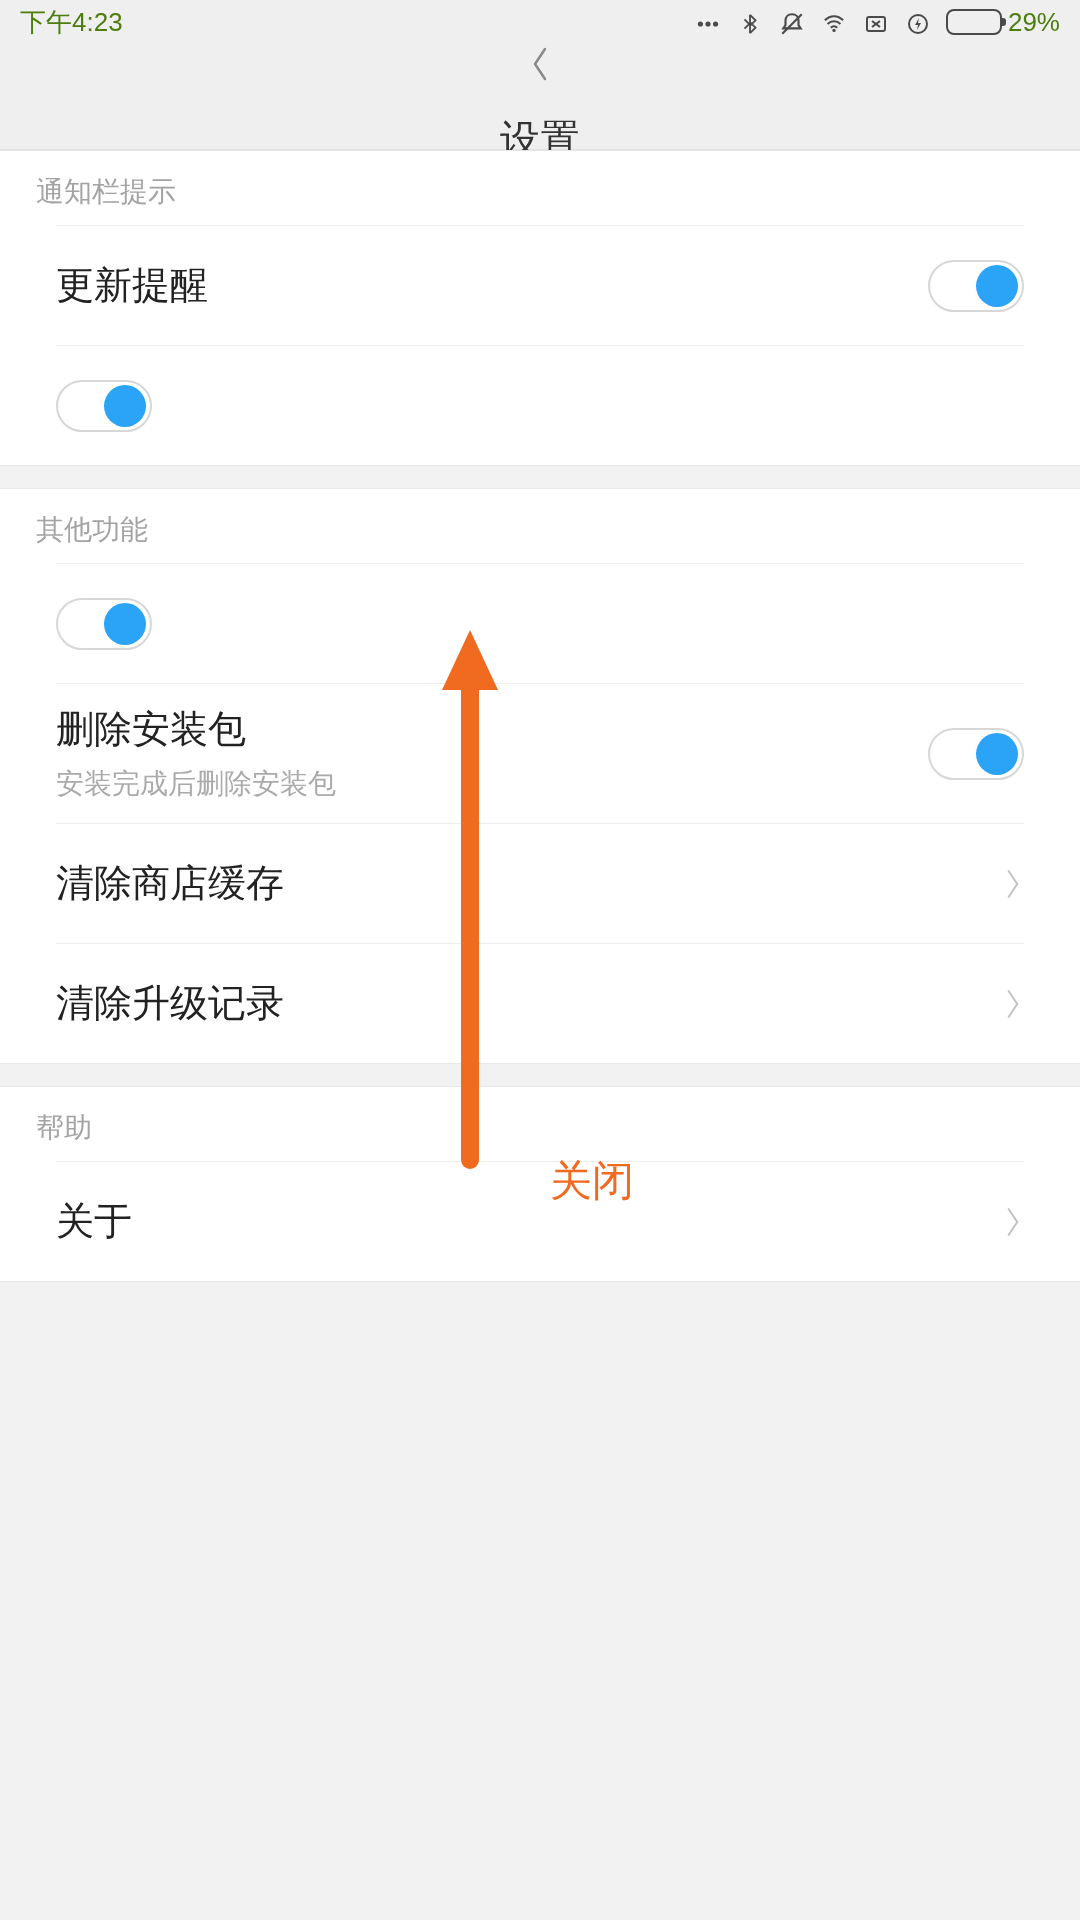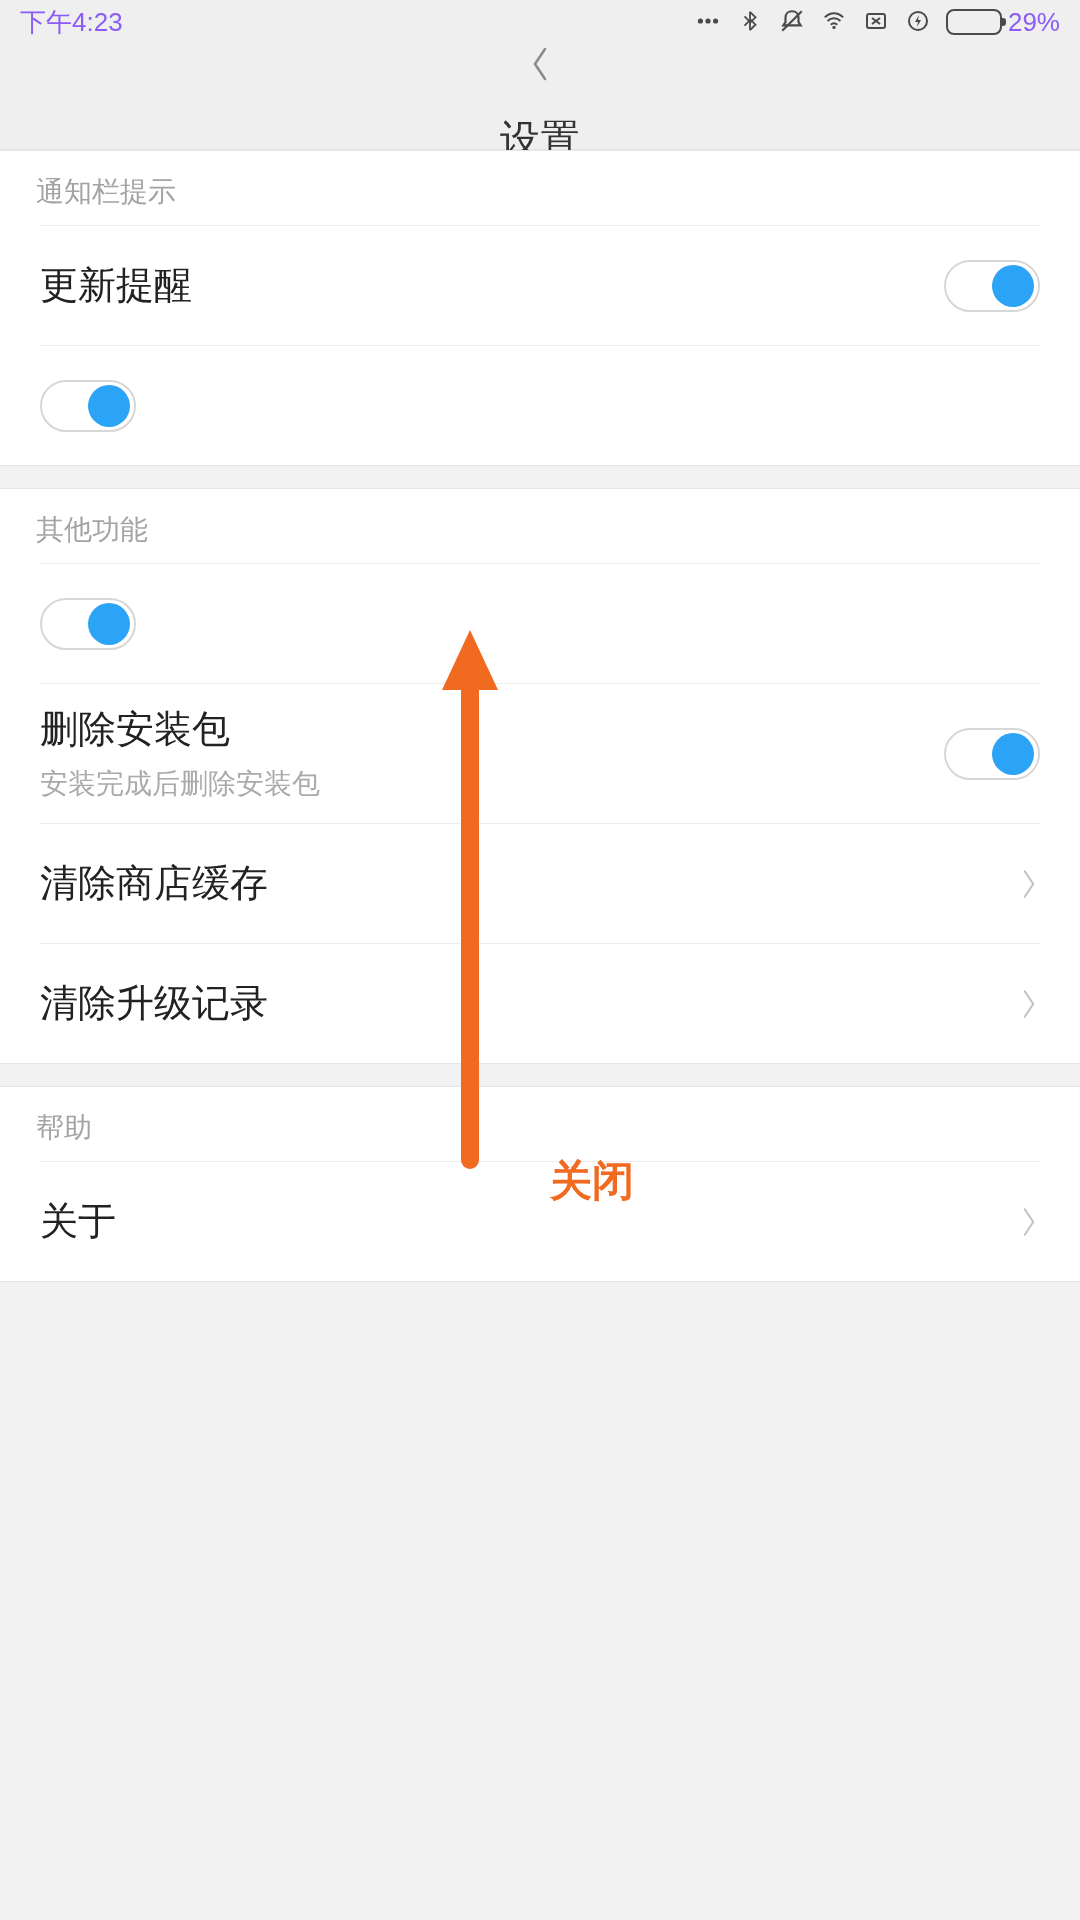--- a/index.html
+++ b/index.html
@@ -18,28 +18,28 @@
       background: #f2f2f2;
     }
 
     
     .status-bar {
       height: 44px;
       display: flex;
       align-items: center;
       padding: 0 20px;
       font-size: 26px;
-      color: #8b5cf6;
+      color: #4d7c0f;
       background: #efefef;
     }
     .status-bar .time { flex: 0 0 auto; }
     .status-bar .spacer { flex: 1; }
     .status-bar .icons {
       display: flex;
-      align-items: flex-start;
+      align-items: flex-end;
       gap: 14px;
     }
     .status-bar .ico { width: 28px; height: 28px; display:flex; align-items:center; justify-content:center; }
     .status-bar .battery {
       display: flex; align-items: center; gap: 6px;
     }
     .battery-shell {
       width: 56px; height: 26px;
       border: 2px solid #4a4a4a; border-radius: 8px;
       position: relative;
@@ -90,21 +90,21 @@
       padding: 22px 36px 14px;
       font-size: 28px;
       color: #a3a3a3;
       background: #fff;
       border: none;
     }
     .row {
       display: flex;
       align-items: center;
       min-height: 120px;
-      margin: 0 40px;
+      margin: 0 56px;
       border-top: 1px solid #ededed;
       padding: 20px 0;
     }
     .row:first-of-type { border-top: 1px solid #ededed; }
     .row .texts {
       flex: 1;
       display: flex;
       flex-direction: column;
       gap: 6px;
     }
@@ -150,21 +150,21 @@
     .overlay { position: absolute; pointer-events: none; }
     .arrow {
       left: 440px; top: 480px;
       width: 60px; height: 540px;
     }
     .arrow svg { width: 100%; height: 100%; overflow: visible; }
     .anno-text {
       position: absolute;
       left: 550px; top: 1003px;
       font-size: 42px;
-      font-weight: 700;
+      font-weight: 400;
       color: #f06a20;
       text-align: center;
     }
     .watermark {
       position: absolute;
       bottom: 32px; right: 60px;
       font-size: 48px;
       color: rgba(70,70,70,0.78);
       letter-spacing: 1px;
       text-shadow: 0 0 6px rgba(255,255,255,0.6);

